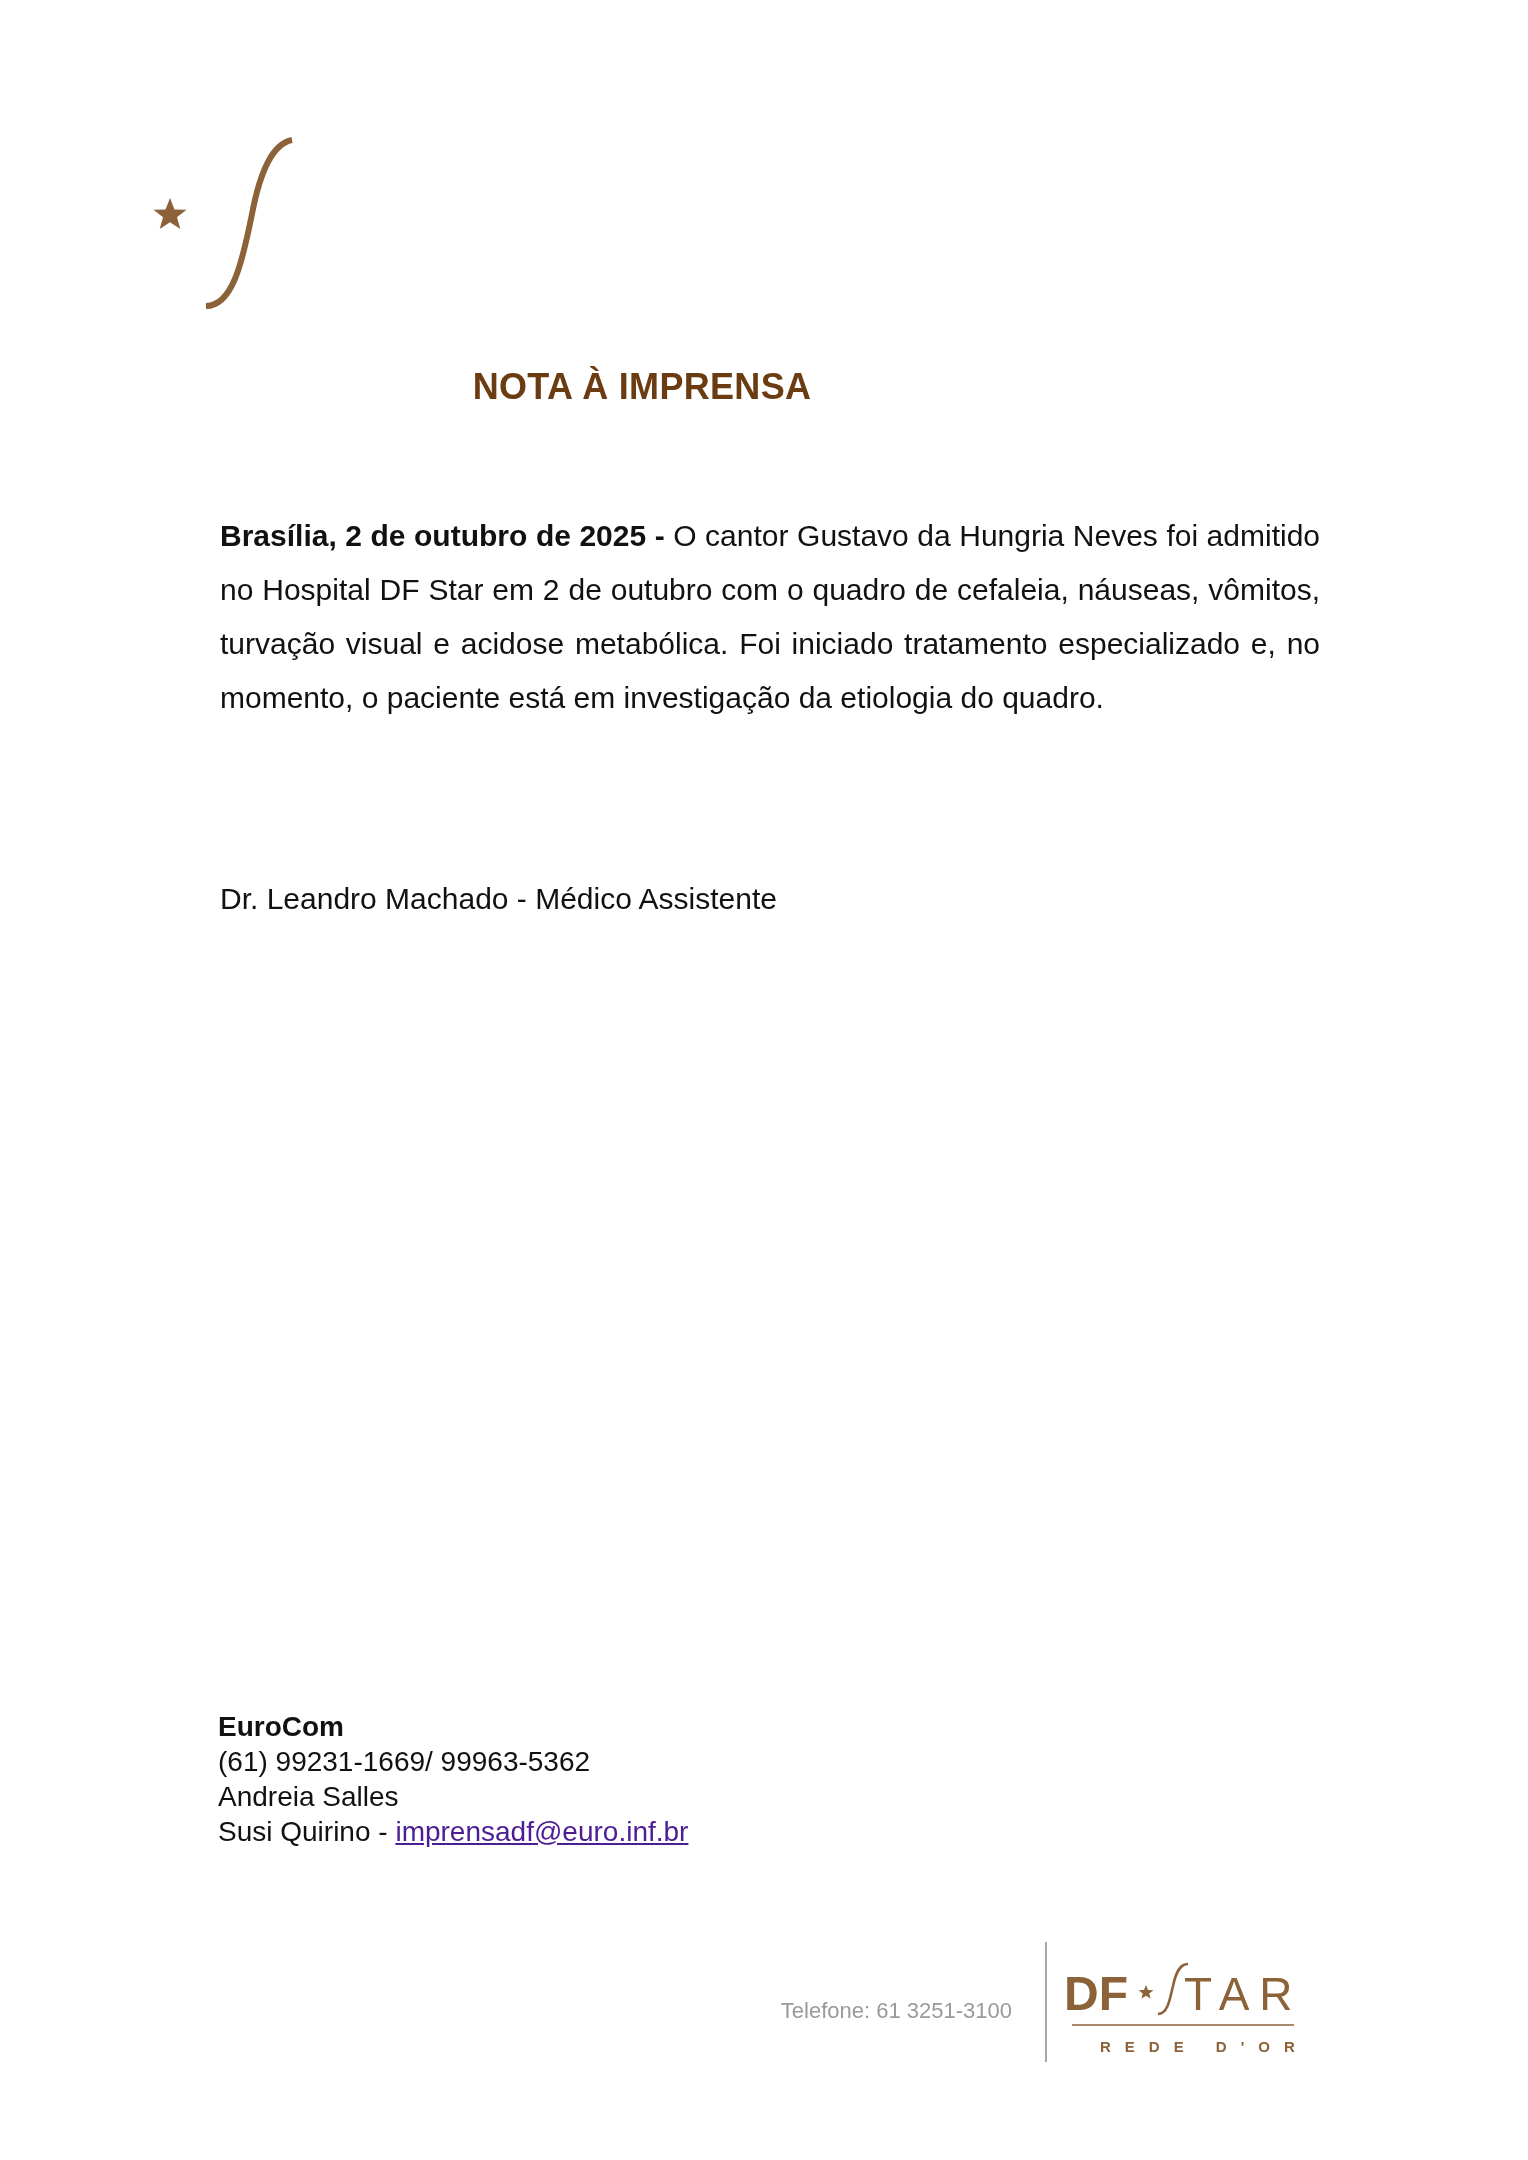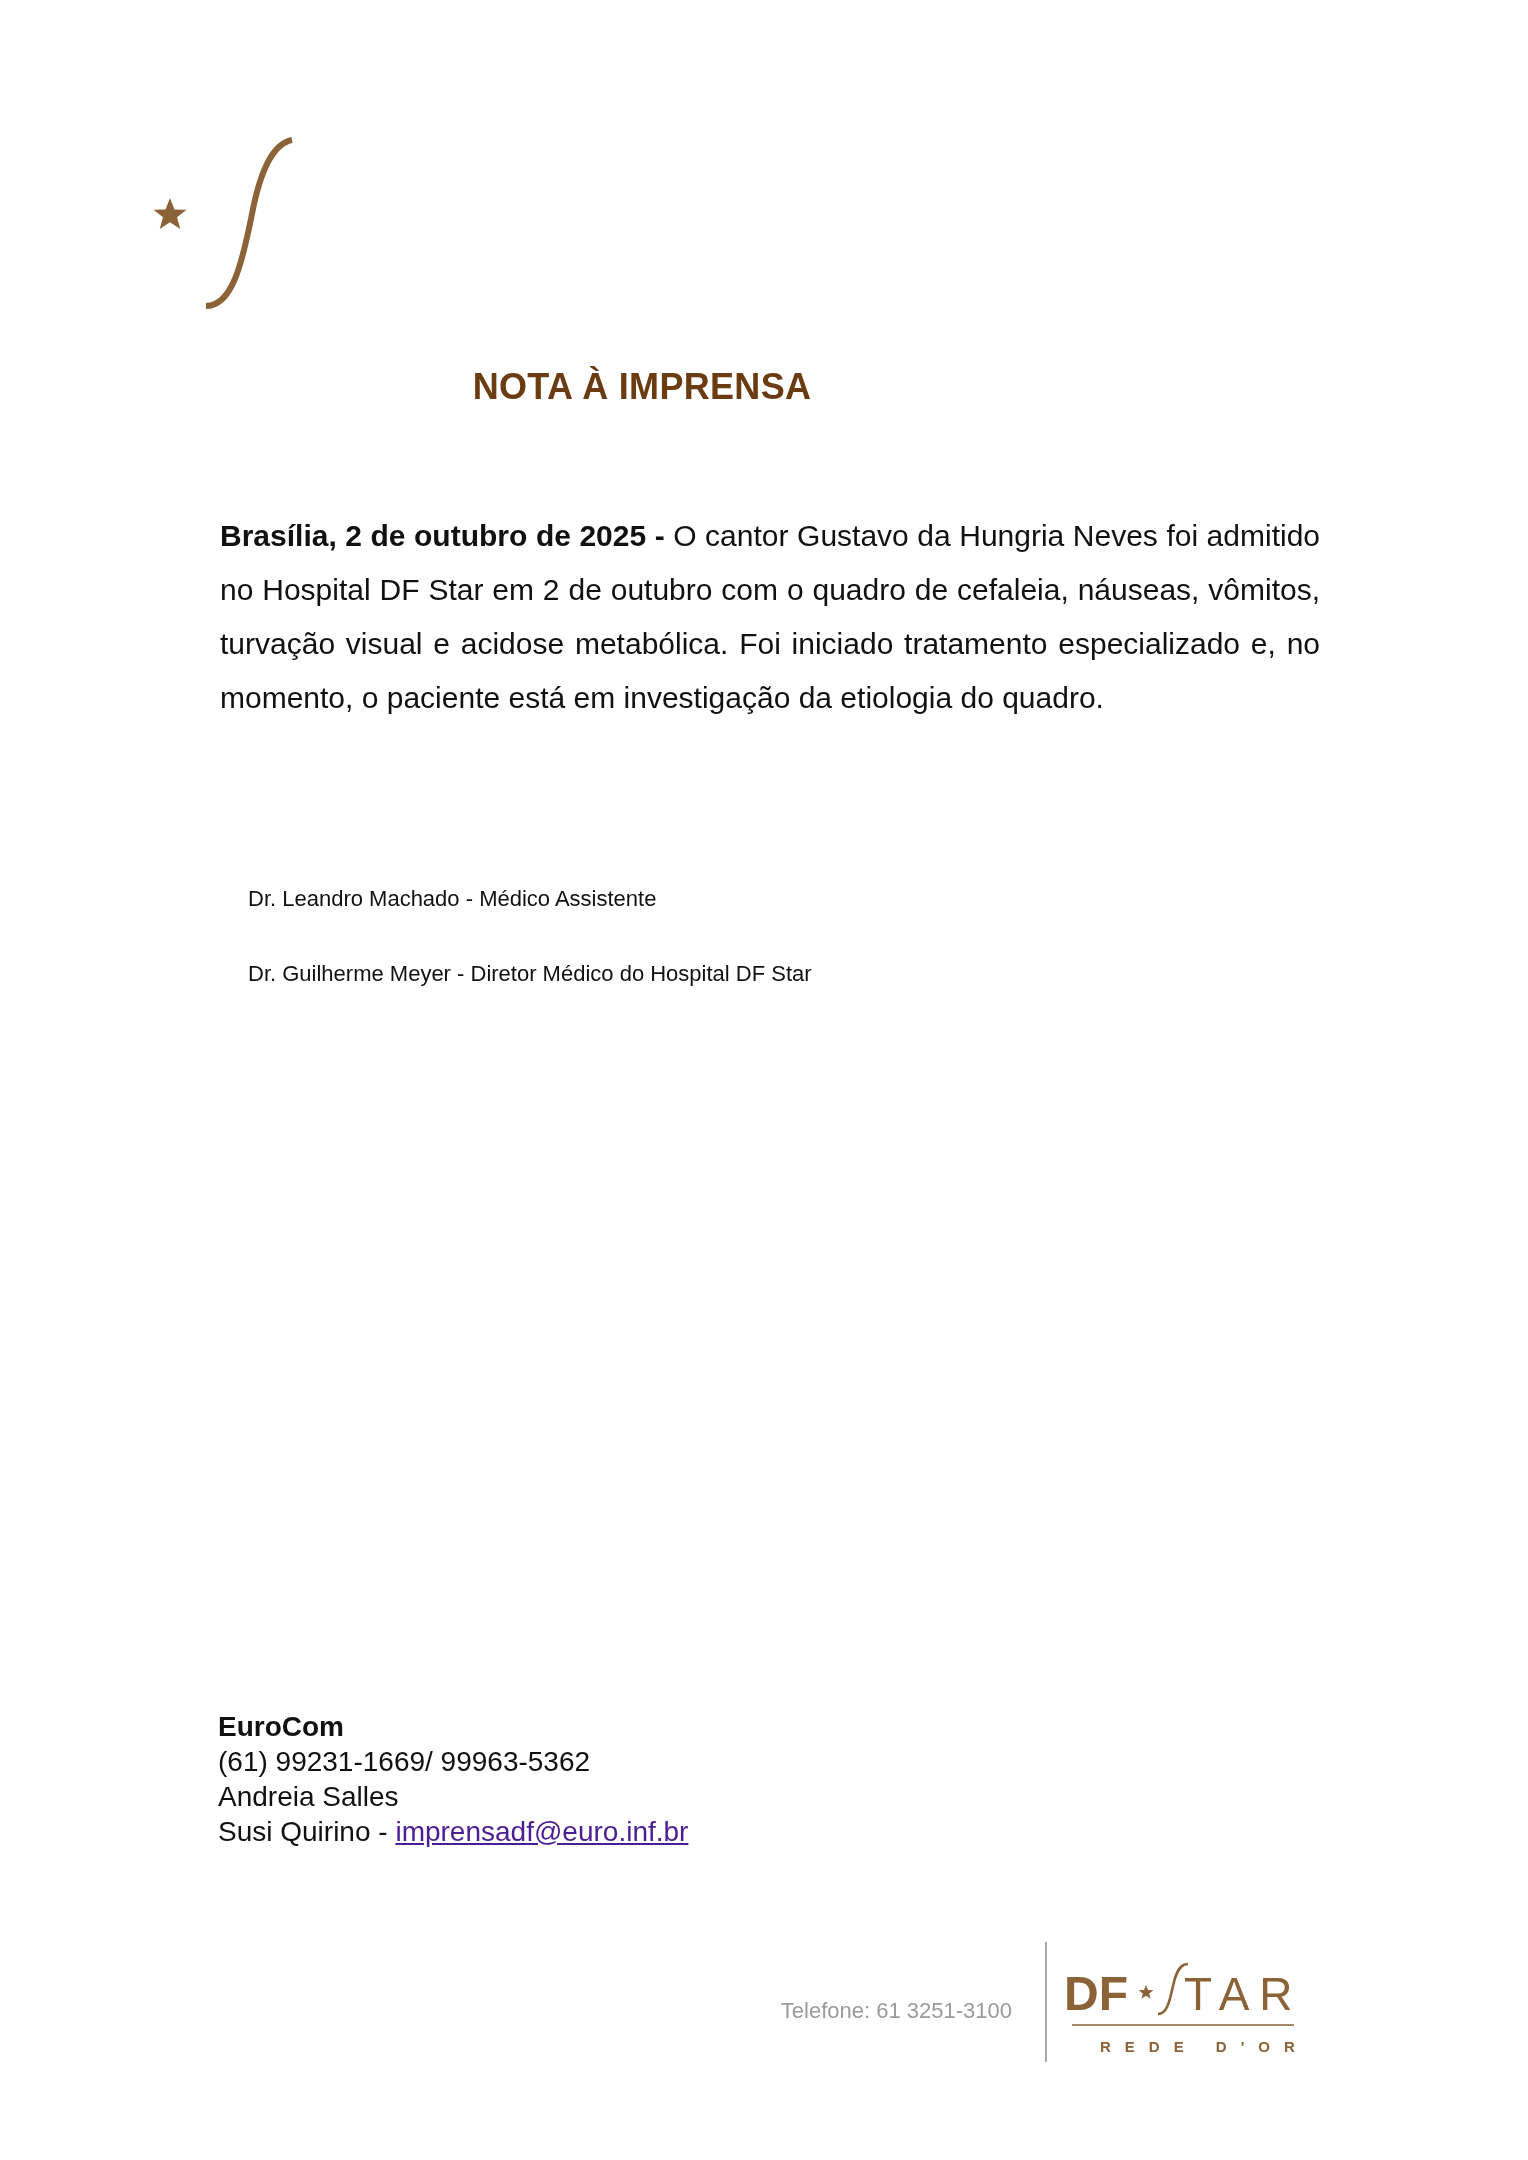--- a/index.html
+++ b/index.html
@@ -42,22 +42,21 @@
       line-height: 54px;
       text-align: justify;
     }
     .body-para .lead {
       font-weight: bold;
     }
     .signatories {
       position: absolute;
       left: 220px;
       top: 876px;
-      font-size: 22px;
-      margin-left: 28px;
+      font-size: 30px;
     }
     .signatory {
       height: 75px;
       line-height: 46px;
       white-space: nowrap;
     }
     .contact {
       position: absolute;
       left: 218px;
       top: 1709px;
@@ -110,21 +109,20 @@
 
 <div class="title">NOTA À IMPRENSA</div>
 
 <div class="body-para">
   <span class="lead">Brasília, 2 de outubro de 2025 -</span>
   <span>O cantor Gustavo da Hungria Neves foi admitido no Hospital DF Star em 2 de outubro com o quadro de cefaleia, náuseas, vômitos, turvação visual e acidose metabólica. Foi iniciado tratamento especializado e, no momento, o paciente está em investigação da etiologia do quadro.</span>
 </div>
 
 <div class="signatories">
   <div class="signatory">Dr. Leandro Machado - Médico Assistente</div>
-  <div class="signatory">Dr. Guilherme Meyer - Diretor Médico do Hospital DF Star</div>
 </div>
 
 <div class="contact">
   <div class="org">EuroCom</div>
   <div>(61) 99231-1669/ 99963-5362</div>
   <div>Andreia Salles</div>
   <div>
     <span>Susi Quirino - </span><a href="mailto:imprensadf@euro.inf.br">imprensadf@euro.inf.br</a>
   </div>
 </div>

